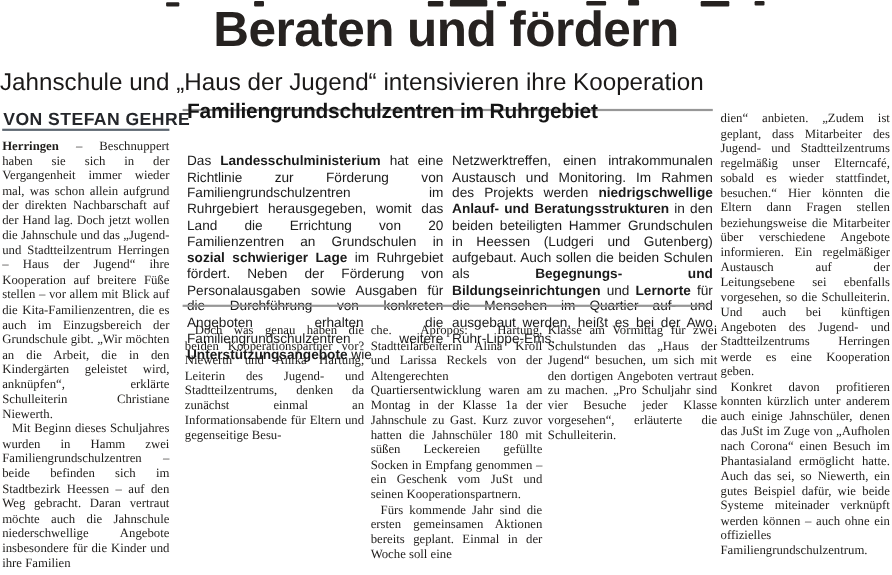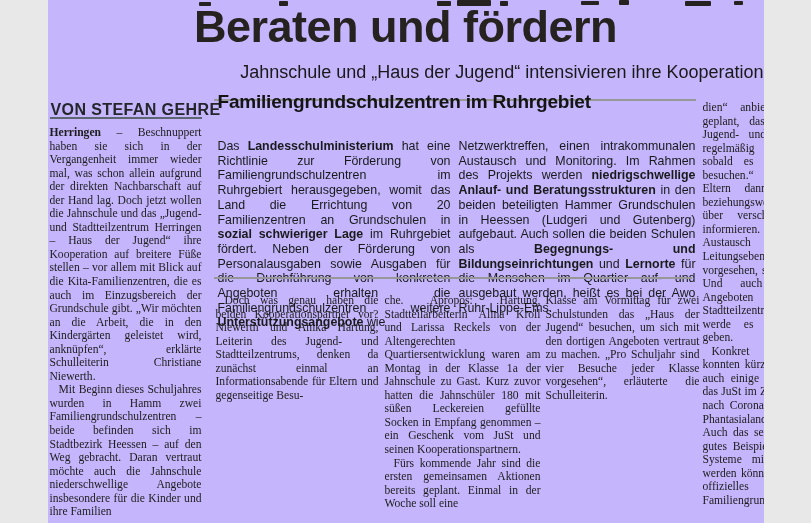--- a/index.html
+++ b/index.html
@@ -1,33 +1,33 @@
 <!DOCTYPE html>
 <html lang="de"><head>
 <meta charset="utf-8">
 <style>
   html,body { margin:0; padding:0; background:#e8e8e8; }
   .page {
-    position:relative; width:716px; height:523px; background:#c4b5fd;
+    position:relative; width:811px; height:523px; background:#ffffff;
     overflow:hidden; font-family:"Liberation Serif", serif; color:#1e1c1a;
     margin:0 auto;
     text-decoration:underline;
   }
   
   .frag { position:absolute; background:#262220; border-radius:1px; }
 
   .headline {
     position:absolute; left:0; right:0; top:1px; margin:0; text-align:center;
     font-family:"Liberation Sans", sans-serif; font-weight:bold;
     font-size:45px; letter-spacing:-0.5px; color:#262220;
   }
   .subheadline {
-    position:absolute; left:0; right:0; top:62px; margin:0; text-align:right;
+    position:absolute; left:0; right:0; top:62px; margin:0; text-align:left;
     font-family:"Liberation Sans", sans-serif; font-weight:normal;
-    font-size:18px; color:#1b1918;
+    font-size:22px; color:#1b1918;
   }
   .byline {
     position:absolute; left:3px; top:101px;
     font-family:"Liberation Sans", sans-serif; font-weight:bold;
     font-size:16px; letter-spacing:0.4px; color:#24262a;
   }
   .byline-rule { position:absolute; left:2px; top:117px; width:152px; height:2px; background:#5d6670; }
 
   .col {
     position:absolute; font-size:11.6px; line-height:13.55px;

